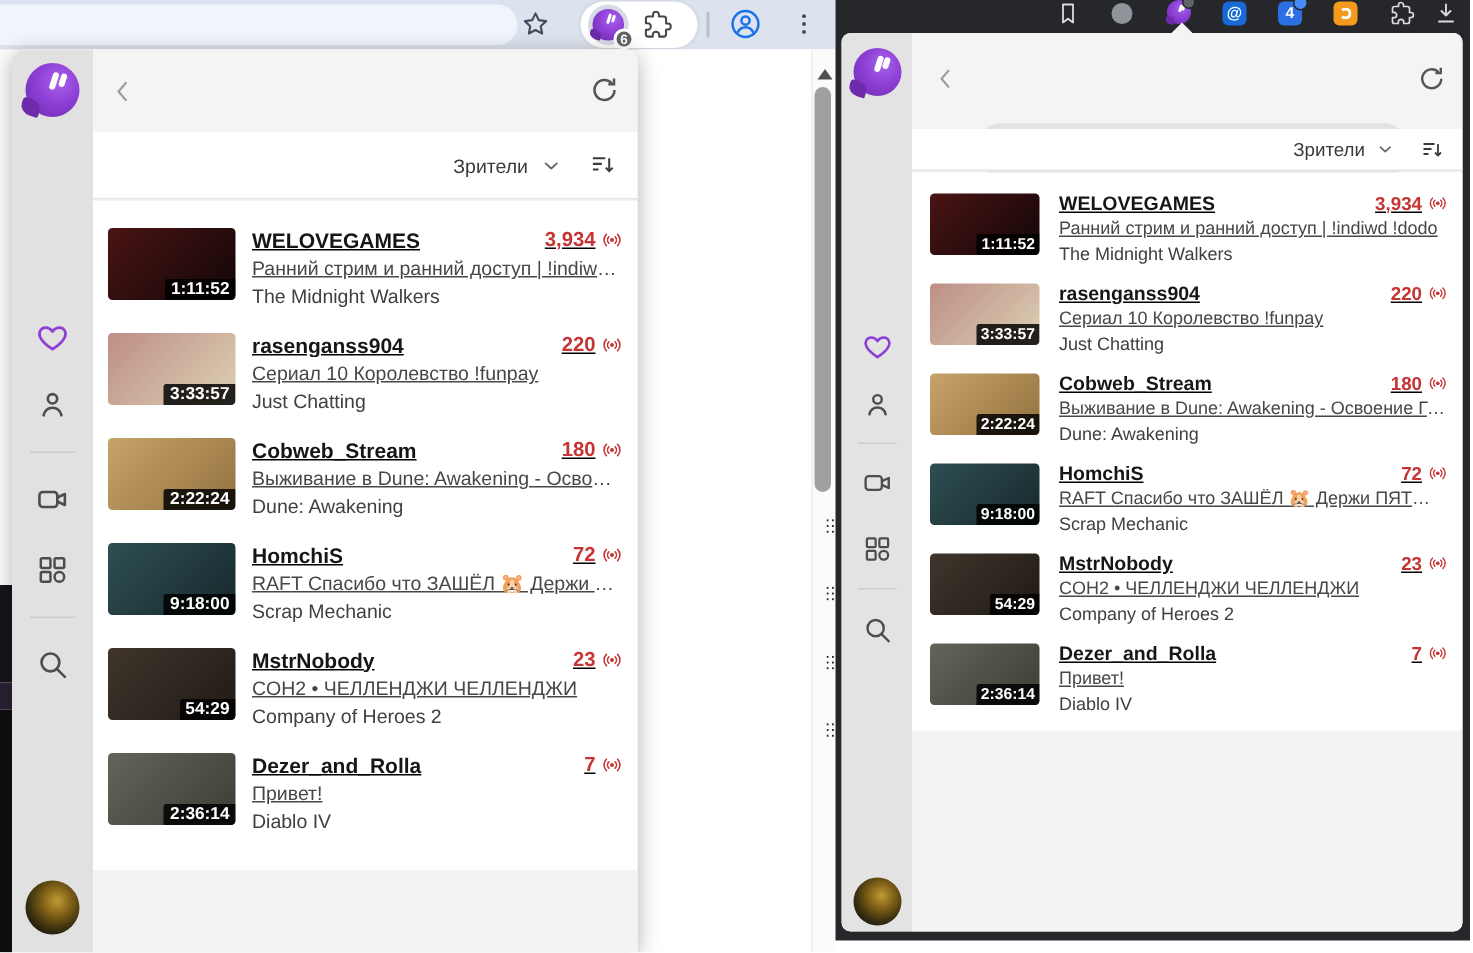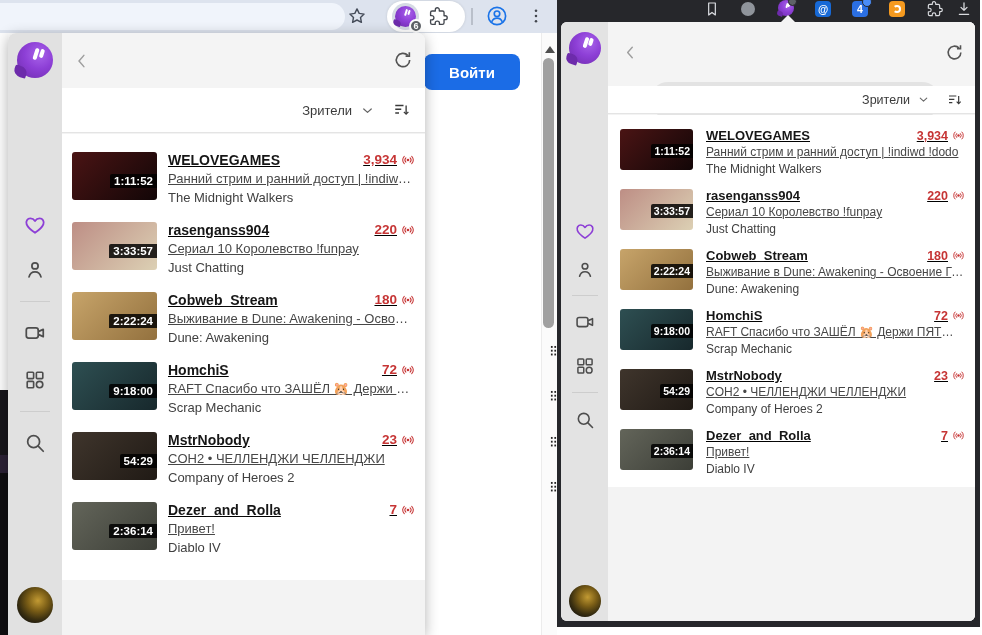--- a/index.html
+++ b/index.html
@@ -82,21 +82,21 @@
   .popupL .footer{height:55px;}
   .popupR .footer{height:134px;}
 
   
   .srow{position:relative;cursor:pointer;}
   .popupL .srow{height:70px;}
   .popupR .srow{height:60px;}
   .thumb{position:absolute;border-radius:3px;overflow:hidden;}
   .popupL .thumb{left:10px;top:11px;width:85px;height:48px;}
   .popupR .thumb{left:12px;top:8px;width:73px;height:41px;}
-  .dur{position:absolute;right:0;bottom:12px;background:rgba(0,0,0,.84);color:#fff;font-weight:bold;border-radius:2px 0 0 0;}
+  .dur{position:absolute;right:0;bottom:0;background:rgba(0,0,0,.84);color:#fff;font-weight:bold;border-radius:2px 0 0 0;}
   .popupL .dur{font-size:11.5px;padding:1px 4px;}
   .popupR .dur{font-size:10.5px;padding:1px 3px;}
   .txt{overflow:hidden;}
   .popupL .txt{margin-left:106px;margin-right:10px;padding-top:9px;}
   .popupR .txt{margin-left:98px;margin-right:10px;padding-top:6px;}
   .line1{display:flex;align-items:center;text-decoration:underline;}
   .popupL .line1{height:19px;}
   .popupR .line1{height:17px;}
   .name{font-weight:bold;color:#161616;flex:1;white-space:nowrap;overflow:hidden;text-overflow:ellipsis;}
   .popupL .name{font-size:14px;}
@@ -214,21 +214,20 @@
     <div class="abs lt-sep"></div>
     <svg class="abs lt-profile" viewBox="0 0 24 24">
         <use href="#i-profile"></use>
       </svg>
     <svg class="abs lt-kebab" viewBox="0 0 24 24">
         <use href="#i-kebab"></use>
       </svg>
   </div>
 
   <div class="abs lt-page"></div>
-  <div class="abs lt-login">Войти</div>
   <div class="abs lt-scroll-track"></div>
   <div class="abs lt-scroll-up"></div>
   <div class="abs lt-scroll-thumb"></div>
   <div class="abs dots" style="top:345px"></div>
   <div class="abs dots" style="top:390px"></div>
   <div class="abs dots" style="top:436px"></div>
   <div class="abs dots" style="top:481px"></div>
   <div class="abs lt-edge-top"></div>
   <div class="abs lt-edge-b1"></div>
   <div class="abs lt-edge-b2"></div>

